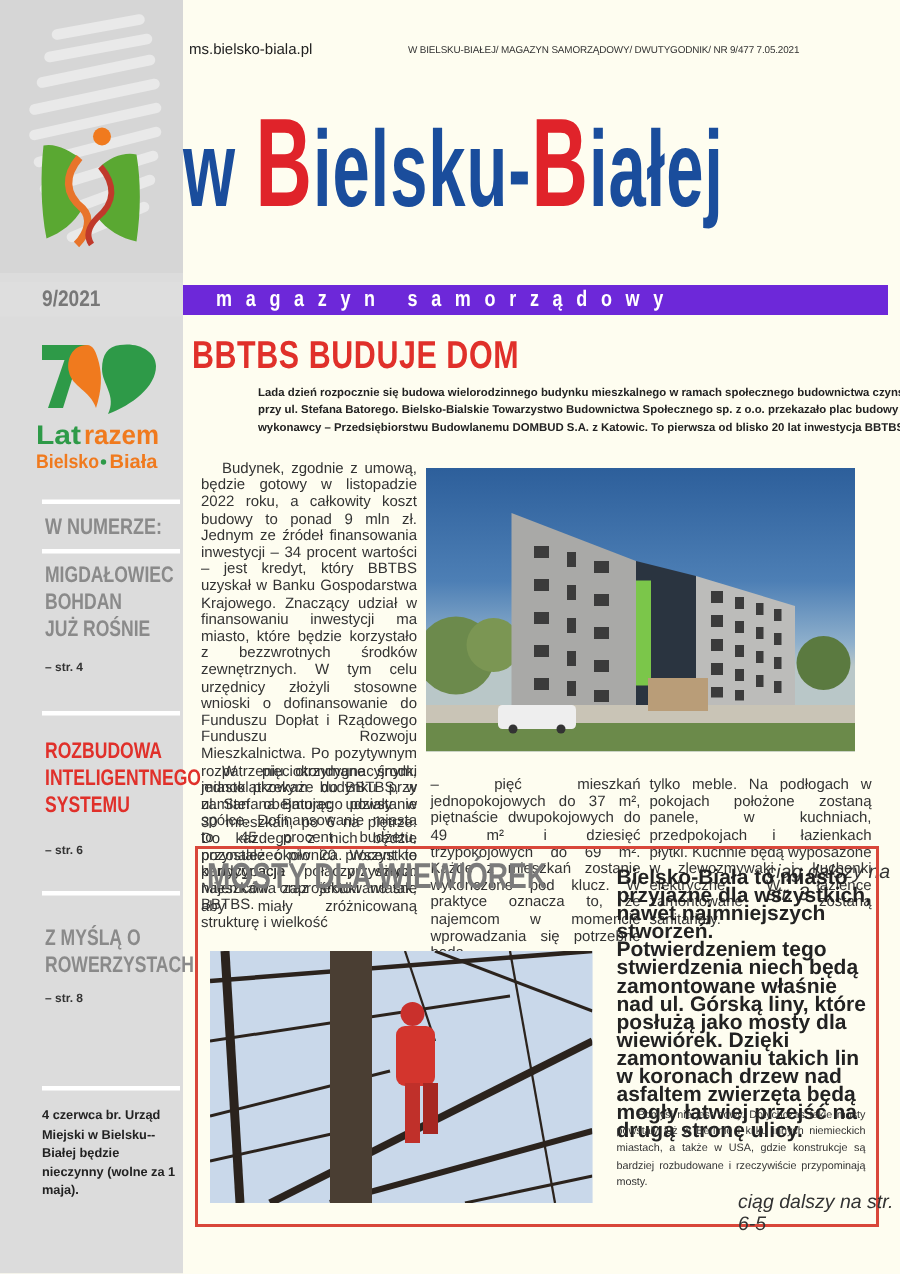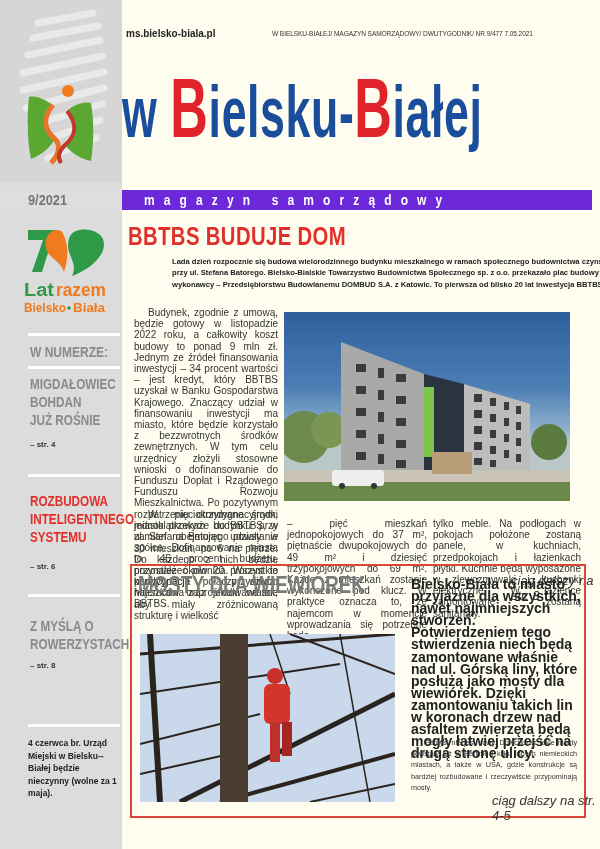--- a/index.html
+++ b/index.html
@@ -5,21 +5,21 @@
   * { box-sizing: border-box; margin: 0; padding: 0; }
   html, body { width: 600px; height: 849px; overflow: hidden; background: #fefdf0; }
   body { position: relative; font-family: "Liberation Sans", sans-serif; color: #222; }
 
   .sidebar { position: absolute; left: 0; top: 0; width: 122px; height: 849px; background: #dcdcdc; }
   .sidebar-top { position: absolute; left: 0; top: 0; width: 122px; height: 182px; background: #d6d6d6; overflow: hidden; }
   .scribble { position: absolute; left: 18px; top: 8px; width: 90px; height: 160px; }
   .logo { position: absolute; left: 25px; top: 83px; width: 70px; height: 82px; }
 
   .header { position: absolute; left: 122px; top: 0; right: 0; height: 182px; background: #fefdf0; }
-  .site-url { position: absolute; left: 4px; top: 28px; font-size: 10px; font-weight: bold; color: #222; }
+  .site-url { position: absolute; left: 4px; top: 28px; font-size: 10px; font-weight: normal; color: #222; }
   .issue-line { position: absolute; left: 150px; top: 30px; font-size: 6.6px; color: #333; letter-spacing: -0.1px; white-space: nowrap; }
   .masthead { position: absolute; left: 0px; top: 58px; font-family: "Liberation Sans", sans-serif; font-weight: bold; font-size: 72px; line-height: 100px; color: #1a4d9c; transform: scaleX(0.62); transform-origin: left top; letter-spacing: 1px; white-space: nowrap; }
   .masthead .red { color: #e0232a; font-size: 84px; }
 
   .issue-bar { position: absolute; left: 0; top: 188px; width: 122px; height: 23px; background: #dedede; }
   .issue-num { position: absolute; left: 28px; top: 191px; font-size: 15px; font-weight: bold; color: #777; transform: scaleX(0.85); transform-origin: left top; }
   .tagline-bar { position: absolute; left: 122px; top: 190px; right: 8px; height: 20px; background: #6d28d9; }
   .tagline { position: absolute; left: 22px; top: 1px; font-size: 15px; font-weight: bold; color: #fff; letter-spacing: 11.4px; white-space: nowrap; transform: scaleX(0.8); transform-origin: left top; }
 
   .anniv { position: absolute; left: 22px; top: 226px; width: 90px; height: 88px; }
@@ -204,13 +204,13 @@
     <rect x="80" y="0" width="28" height="168" fill="#4a3e33"></rect>
     <circle cx="135" cy="42" r="8" fill="#c9302c"></circle>
     <rect x="124" y="50" width="26" height="40" rx="6" fill="#d3352d"></rect>
     <rect x="130" y="88" width="10" height="40" fill="#c0302a"></rect>
     <rect x="142" y="88" width="10" height="34" fill="#a62722"></rect>
   </svg>
 </div>
 
 <div class="box-lead">Bielsko-Biała to miasto przyjazne dla wszystkich, nawet najmniejszych stworzeń. Potwierdzeniem tego stwierdzenia niech będą zamontowane właśnie nad ul. Górską liny, które posłużą jako mosty dla wiewiórek. Dzięki zamontowaniu takich lin w koronach drzew nad asfaltem zwierzęta będą mogły łatwiej przejść na drugą stronę ulicy.</div>
 <div class="box-body indent">Pomysł nie jest nowy. Dotychczas takie mosty powstały już w Berlinie i kilku innych niemieckich miastach, a także w USA, gdzie konstrukcje są bardziej rozbudowane i rzeczywiście przypominają mosty.</div>
-<div class="cont" style="left:492px; top:793px;">ciąg dalszy na str. 4-5</div>
+<div class="cont" style="left:492px; top:793px;">ciąg dalszy na str. 6-5</div>
 
 </body></html>

